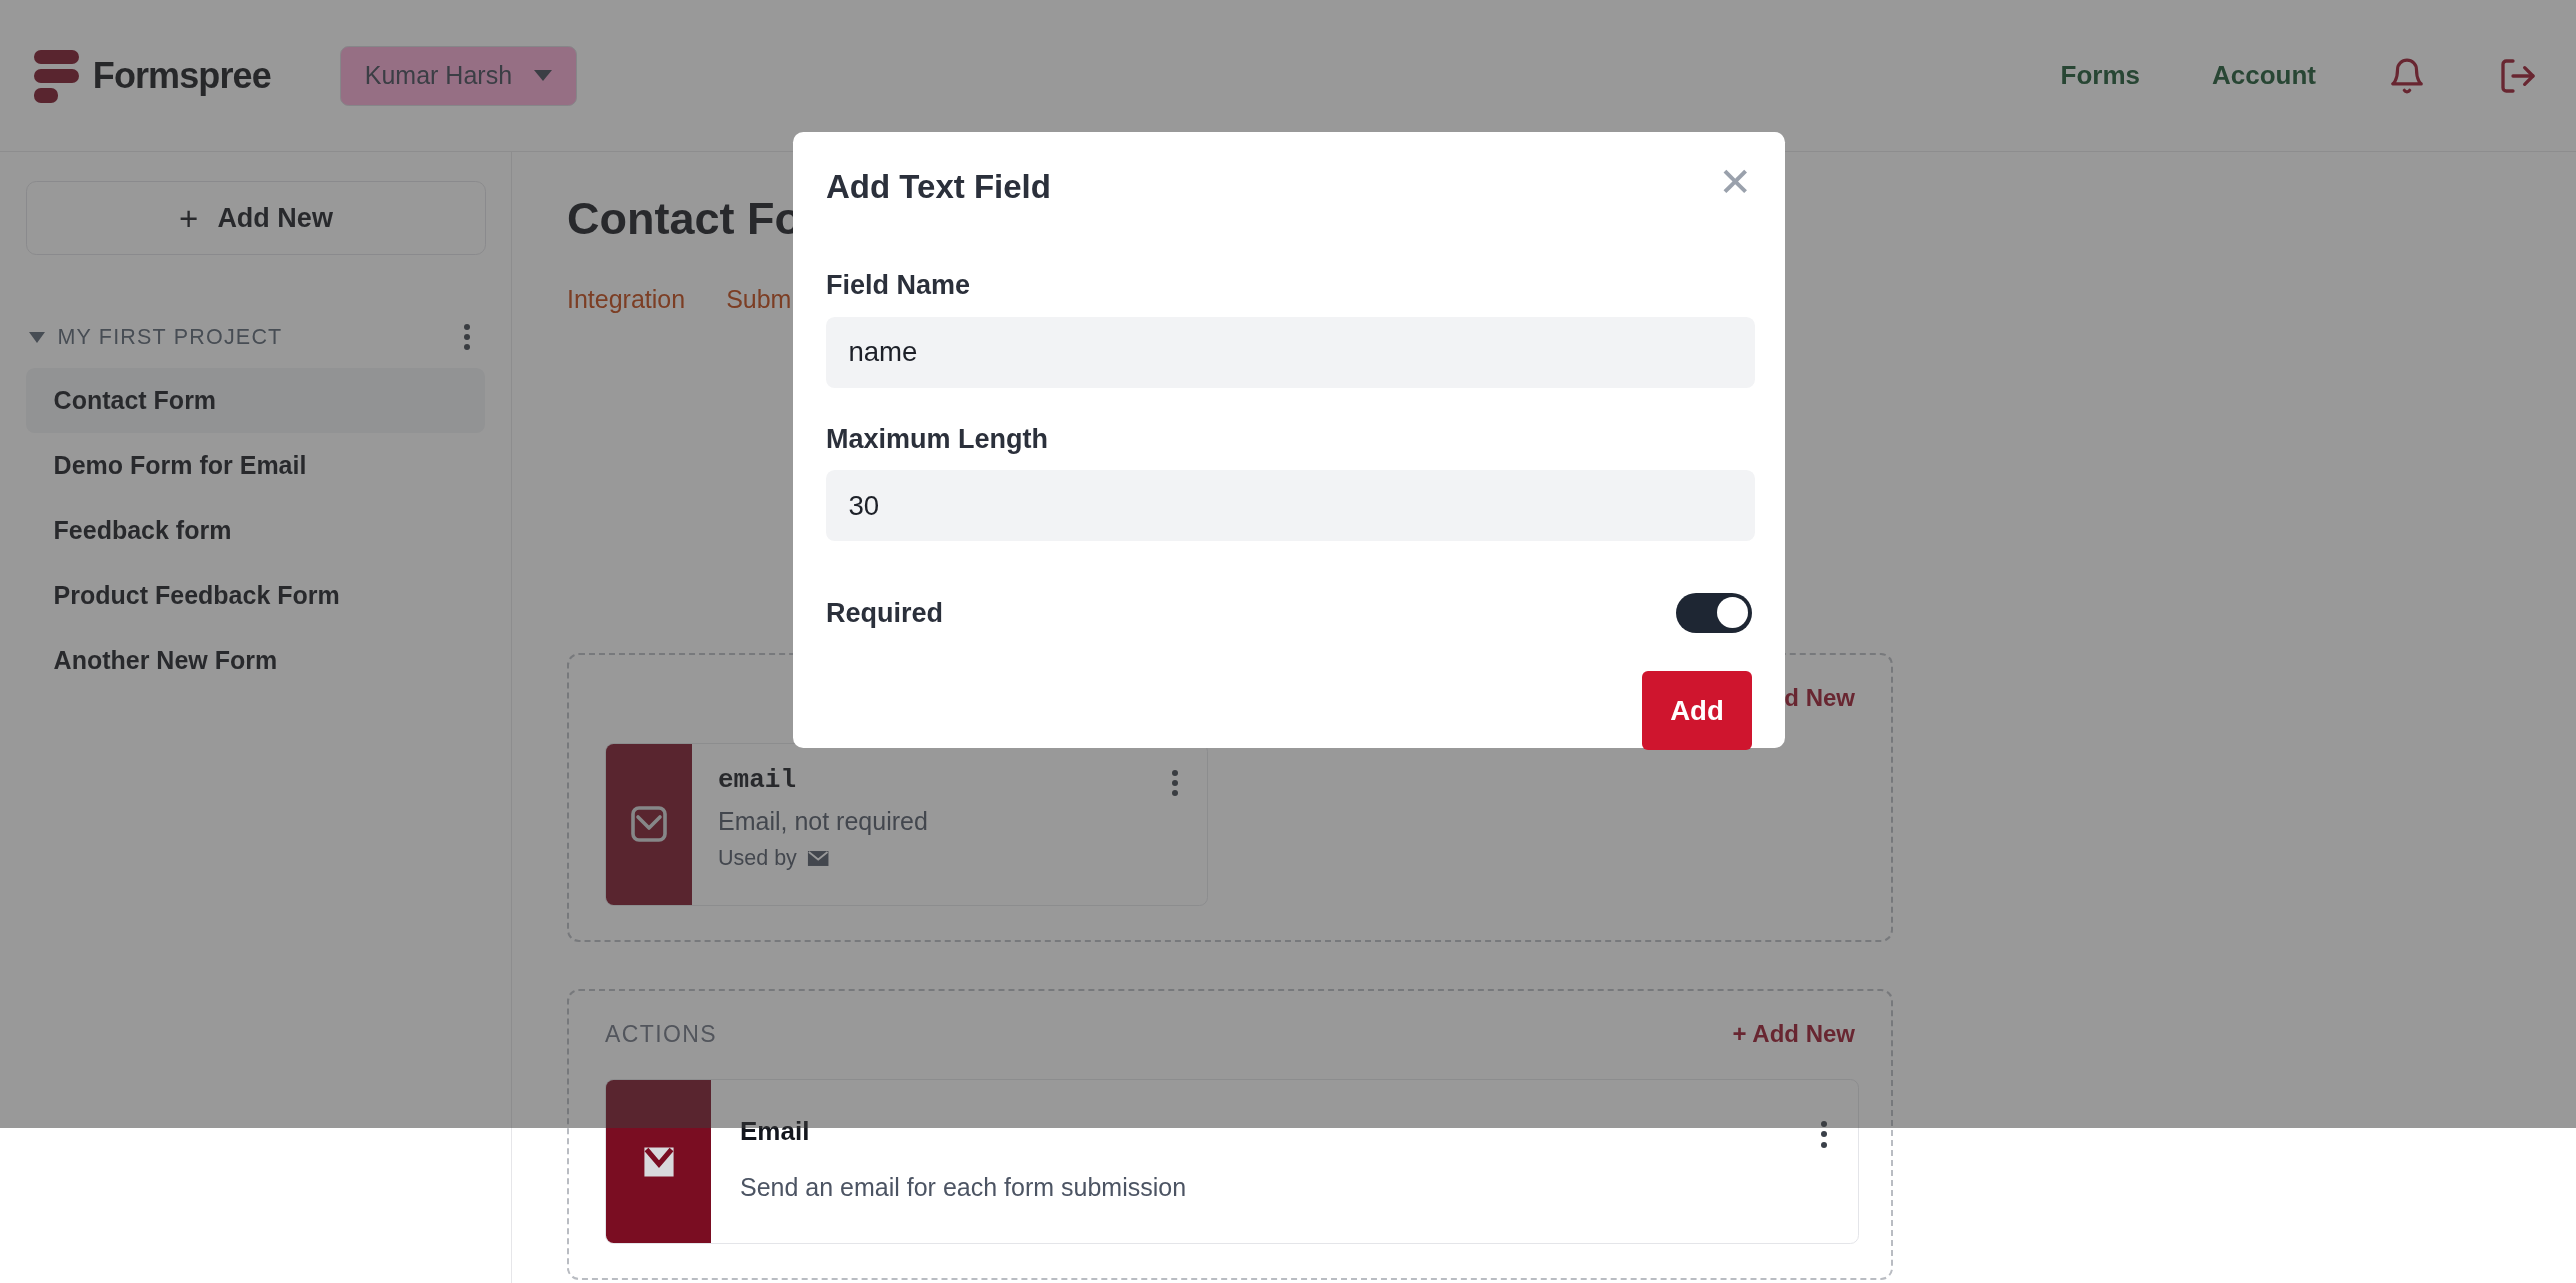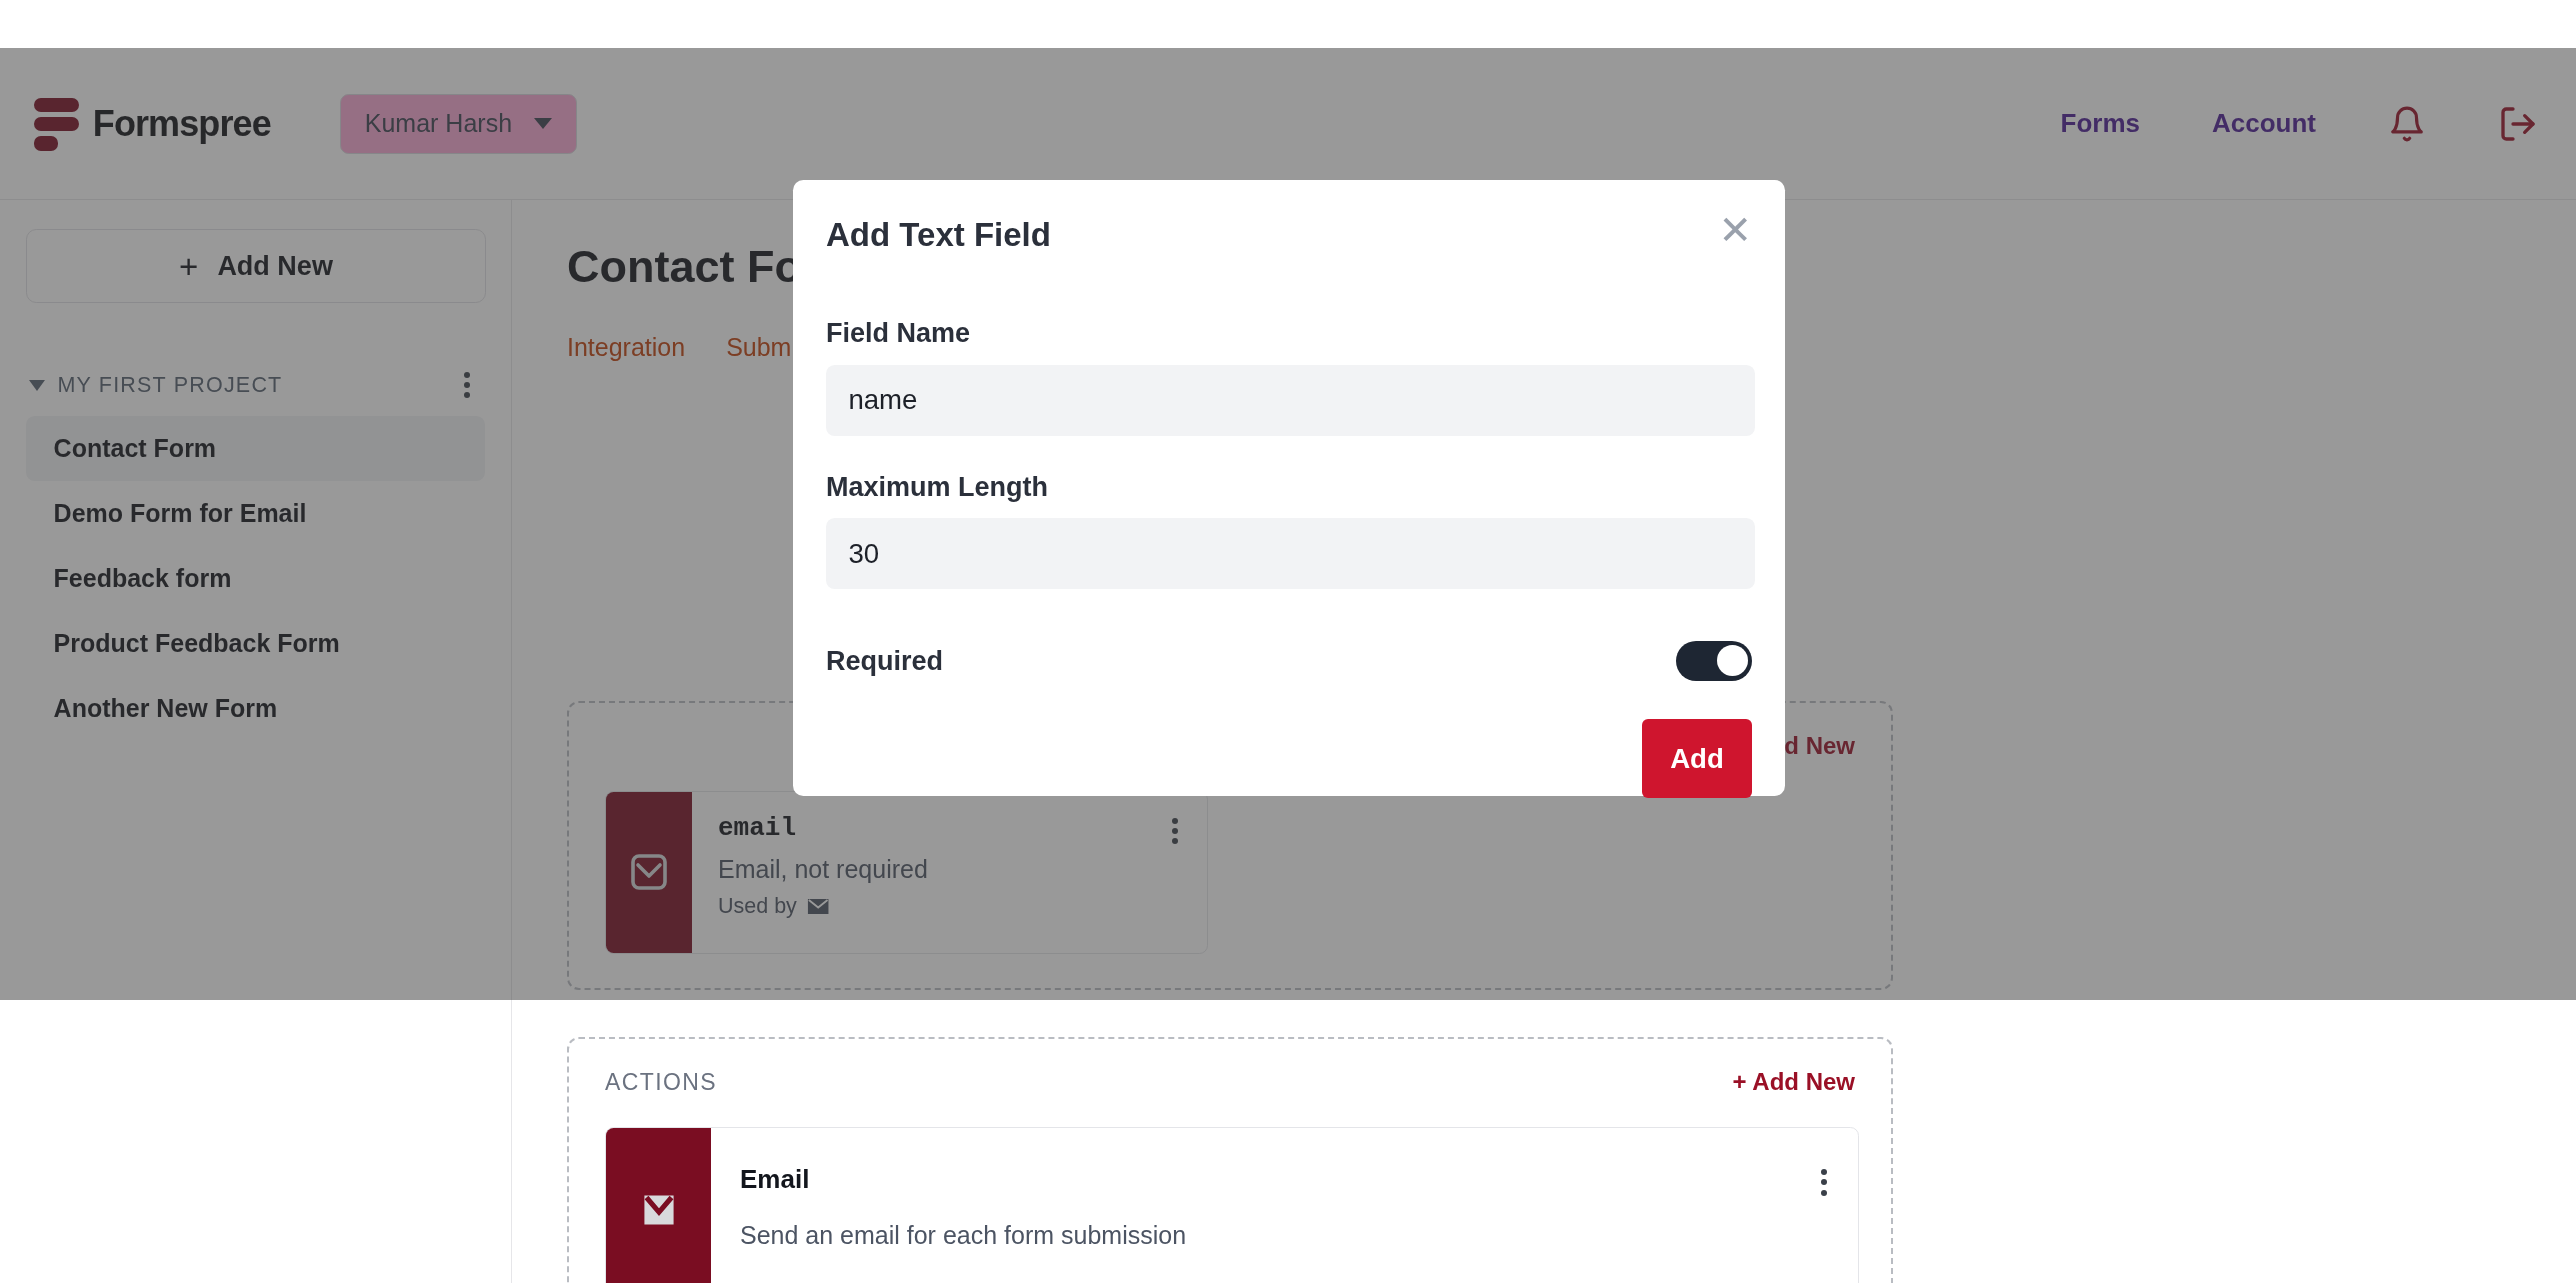--- a/index.html
+++ b/index.html
@@ -3,21 +3,21 @@
 <meta charset="utf-8">
 <style>
   * { box-sizing: border-box; margin: 0; padding: 0; }
   html, body {
     width: 2576px; height: 1284px;
     font-family: "Liberation Sans", sans-serif;
     background: #ffffff;
     overflow: hidden;
   }
 
-  .app { position: relative; width: 2576px; height: 952px; background: #ffffff; margin-top: 48px; }
+  .app { position: relative; width: 2576px; height: 1128px; background: #ffffff; }
 
   
   .header {
     position: absolute; top: 0; left: 0;
     width: 2576px; height: 152px;
     background: #ffffff;
     border-bottom: 1.7px solid #e6e6e9;
     display: flex; align-items: center;
   }
   .brand { display: flex; align-items: center; margin-left: 34px; }
@@ -35,21 +35,21 @@
     display: flex; align-items: center; gap: 22.4px;
     background: #f9a8d4; cursor: pointer;
   }
   .account-switcher .label { font-size: 25px; color: #3c4250; }
   .chev { width: 0; height: 0; border-left: 9.5px solid transparent; border-right: 9.5px solid transparent; border-top: 11.2px solid #3c4250; }
 
   .header-right {
     margin-left: auto; margin-right: 38px;
     display: flex; align-items: center; gap: 72px;
   }
-  .nav-link { font-size: 26px; font-weight: bold; color: #4c1d95; text-decoration: none; cursor: pointer; }
+  .nav-link { font-size: 26px; font-weight: bold; color: #14532d; text-decoration: none; cursor: pointer; }
   .icon-btn { cursor: pointer; display: flex; align-items: center; justify-content: center; }
 
   
   .sidebar {
     position: absolute; top: 152px; left: 0;
     width: 512px; height: 1132px;
     background: #ffffff;
     border-right: 1.7px solid #e6e6e9;
     padding: 29px 26px 0 26px;
   }

